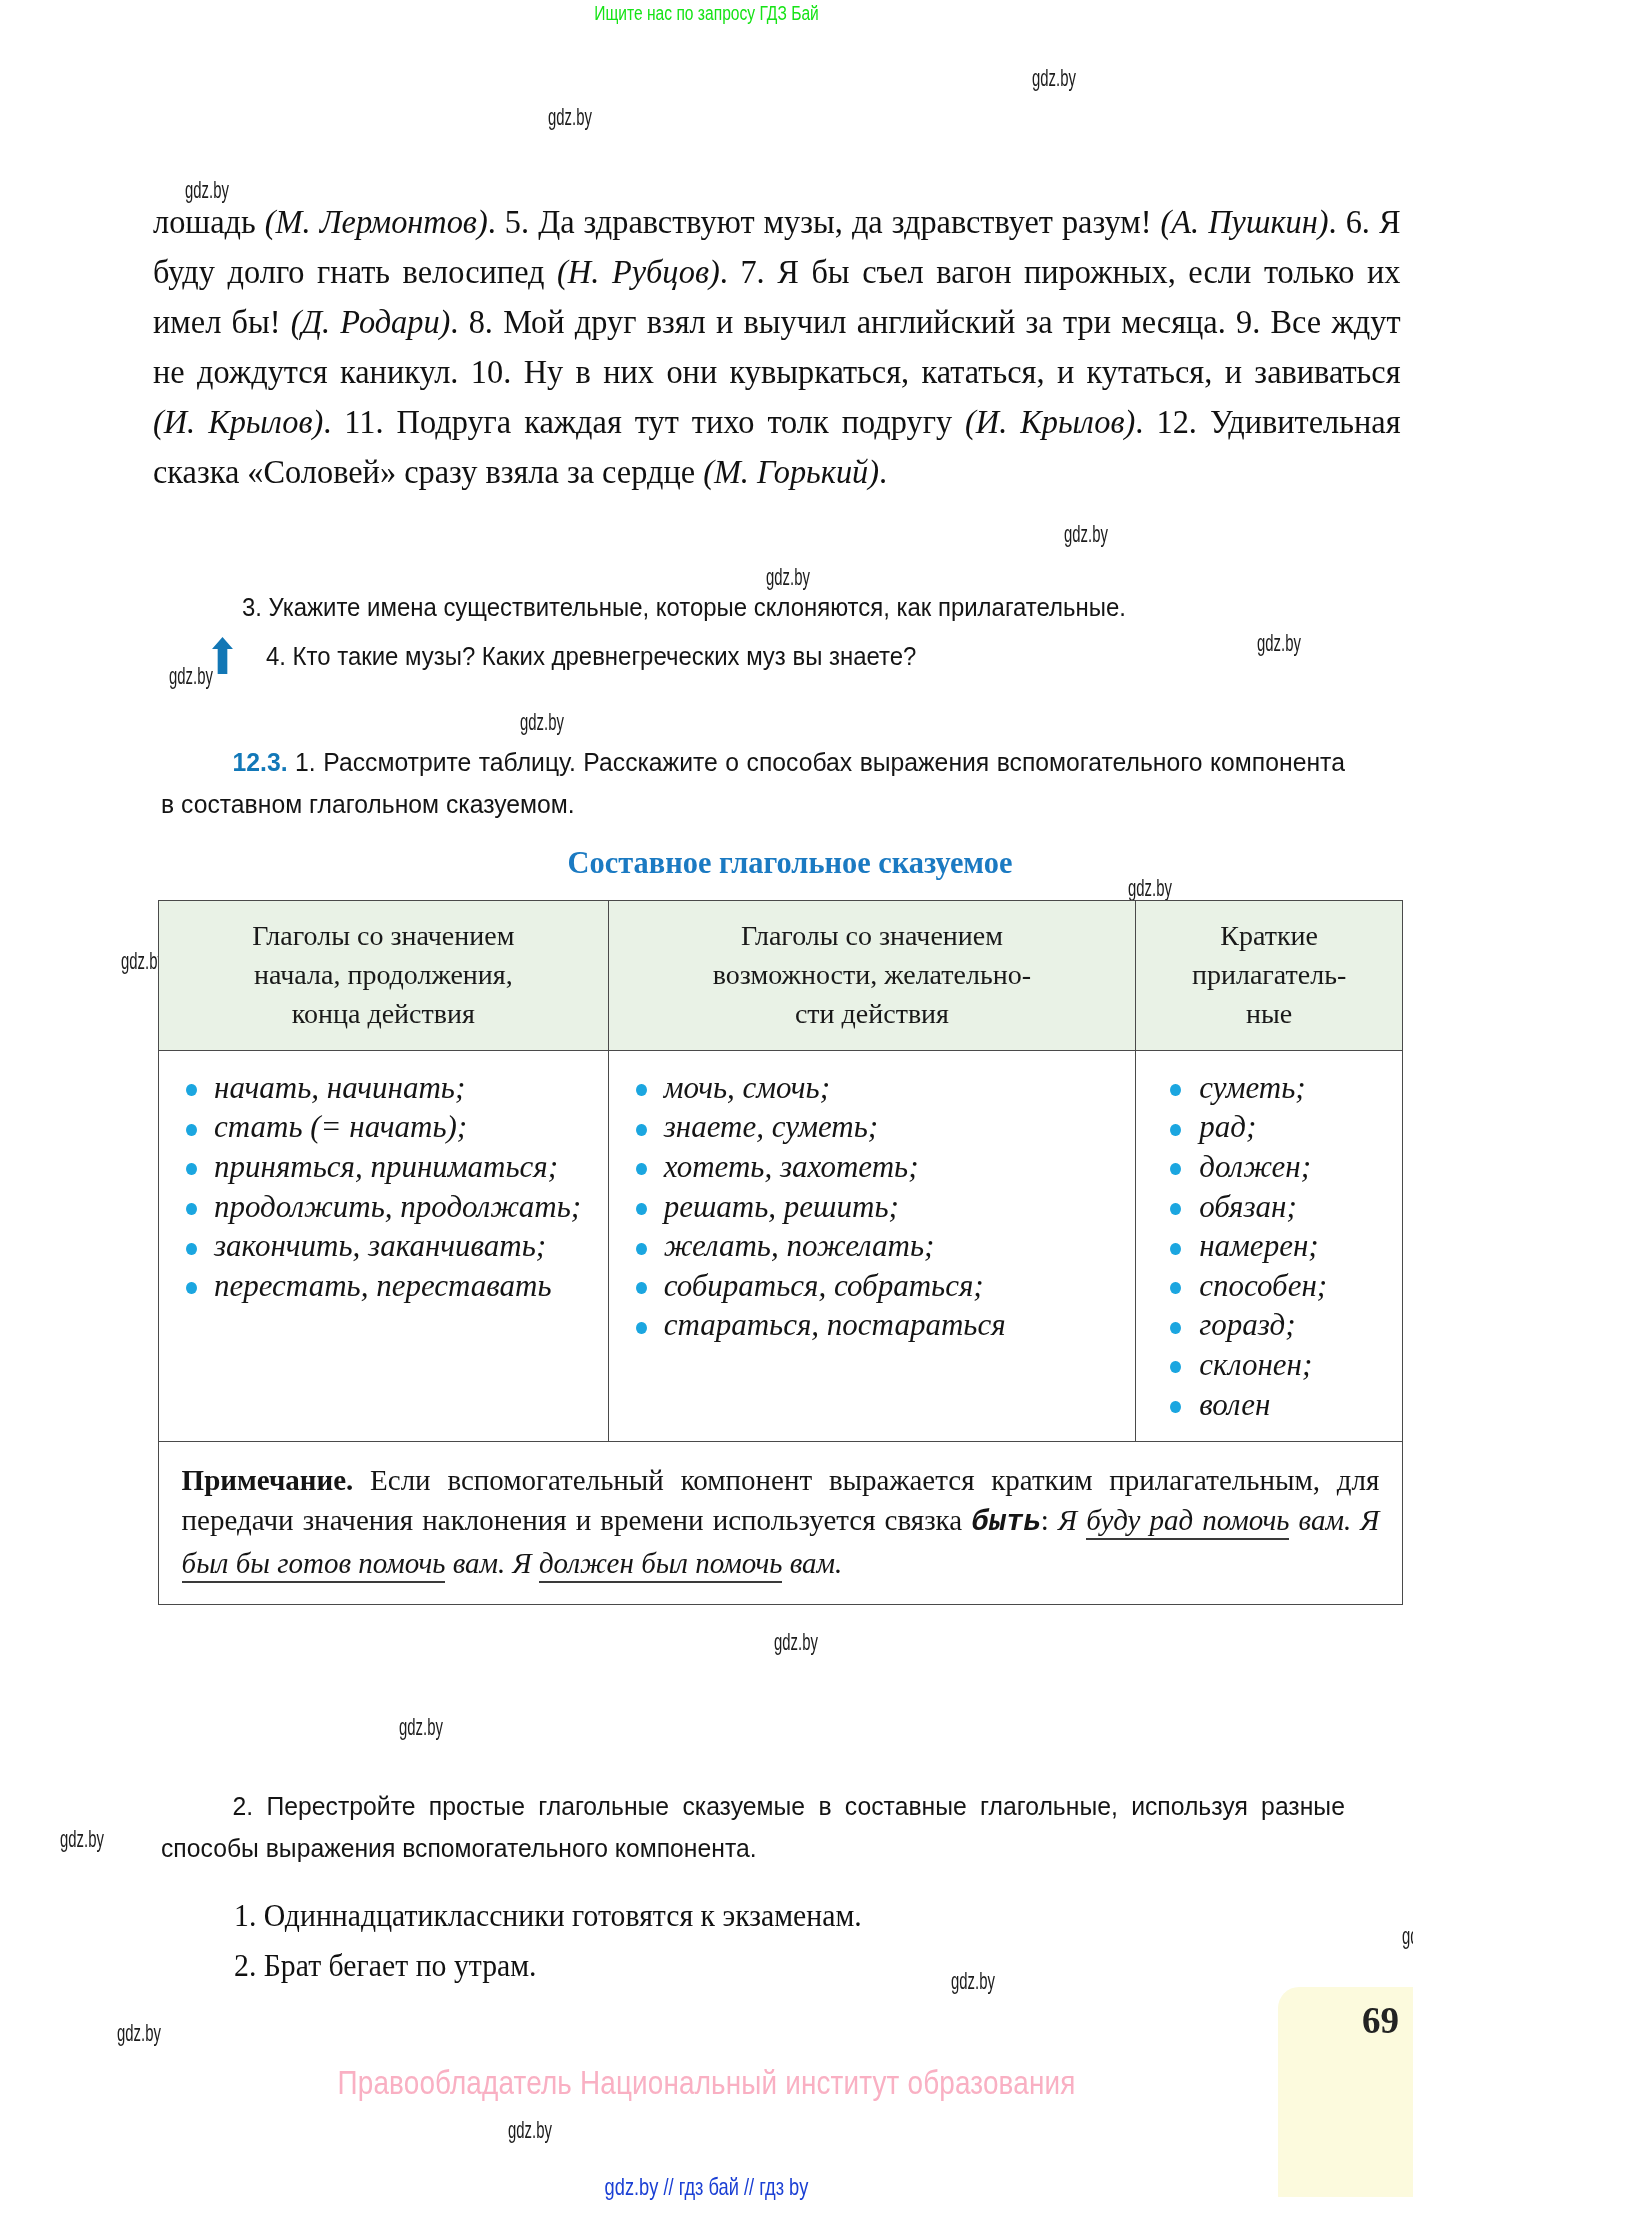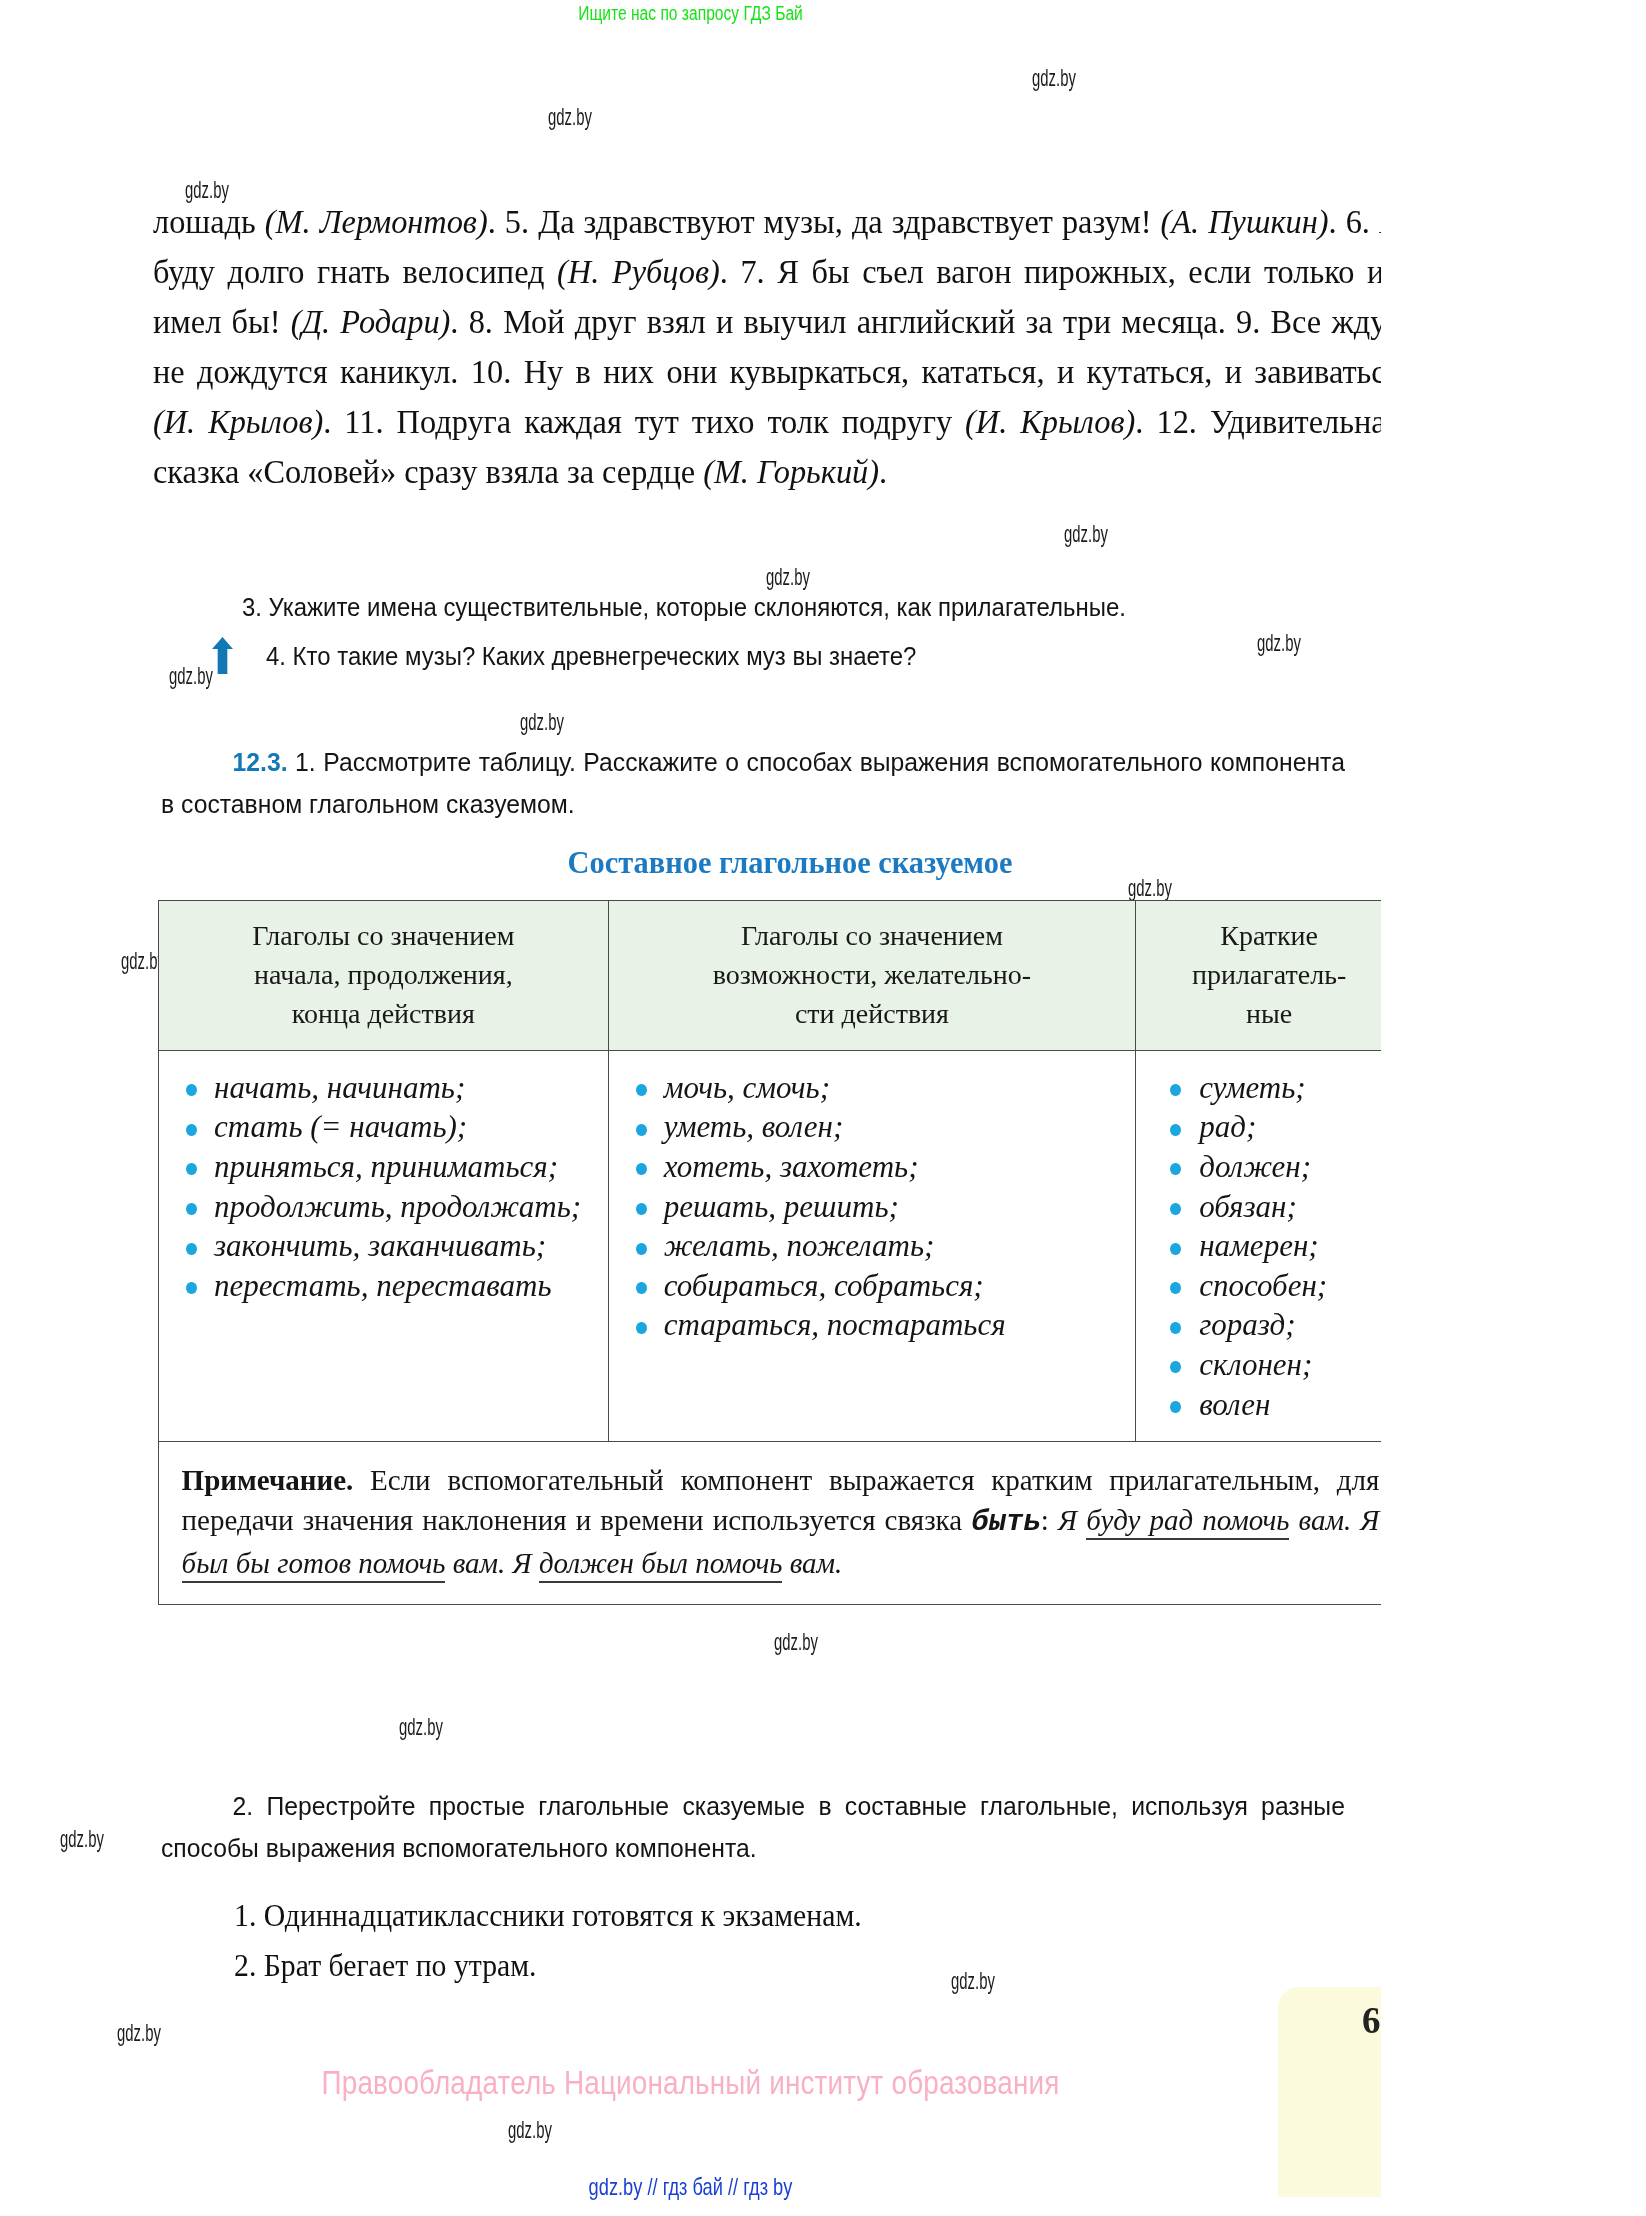--- a/index.html
+++ b/index.html
@@ -9,20 +9,21 @@
   }
   body {
     font-family: "Liberation Sans", sans-serif;
   }
   #page {
     position: relative;
     width: 1381px;
     height: 2216px;
     background: #ffffff;
     overflow: hidden;
+    padding-left: 32px;
   }
 
   
   .wm {
     position: absolute;
     font-family: "Liberation Sans", sans-serif;
     font-size: 24px;
     color: #1c1c1c;
     transform: scaleX(0.62);
     transform-origin: left center;
@@ -346,21 +347,21 @@
               <li>стать (= начать);</li>
               <li>приняться, приниматься;</li>
               <li>продолжить, продолжать;</li>
               <li>закончить, заканчивать;</li>
               <li>перестать, переставать</li>
             </ul>
       </td>
       <td class="list-cell">
         <ul>
               <li>мочь, смочь;</li>
-              <li>уметь, волен;</li>
+              <li>знаете, суметь;</li>
               <li>хотеть, захотеть;</li>
               <li>решать, решить;</li>
               <li>желать, пожелать;</li>
               <li>собираться, собраться;</li>
               <li>стараться, постараться</li>
             </ul>
       </td>
       <td class="list-cell col3">
         <ul>
               <li>суметь;</li>

